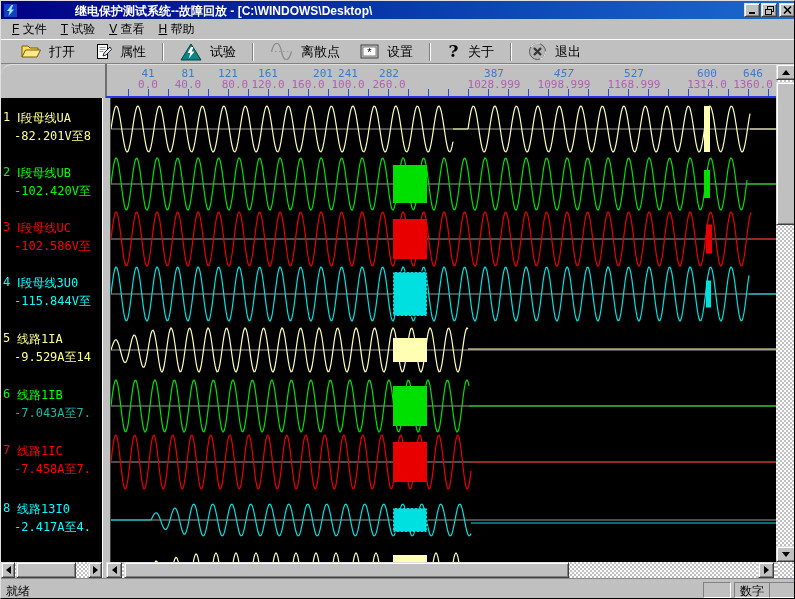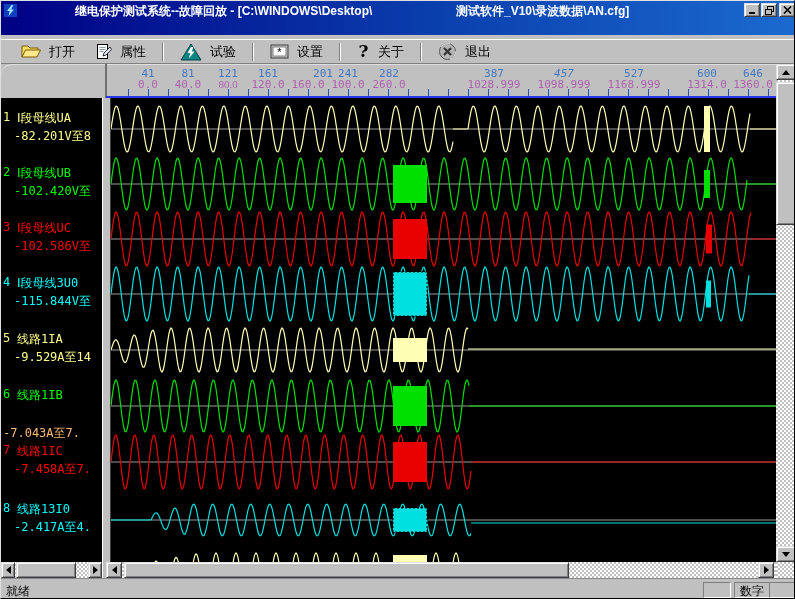--- a/index.html
+++ b/index.html
@@ -79,39 +79,44 @@
 <div id="window">
 
   <div id="titlebar">
     <span id="app-icon">
       <svg width="13" height="13" viewBox="0 0 13 13">
           <rect width="13" height="13" fill="#1040c0"></rect>
           <path d="M7.5 1 L3 7 h2.6 L4.5 12 L10 5.5 H7.2 L9.3 1 Z" fill="#9fdfff"></path>
         </svg>
     </span>
     <span class="title-part" id="title-left">继电保护测试系统--故障回放 - [C:\WINDOWS\Desktop\</span>
-    <span class="title-part" id="title-right">测试软件_V10\录波数据\AN.cfg]</span>
     <span class="win-ctl" style="left:743px">
       <svg width="8" height="9">
           <rect x="1" y="6" width="6" height="2" fill="#000"></rect>
         </svg>
     </span>
     <span class="win-ctl" style="left:760px">
       <svg width="9" height="9">
           <rect x="2.5" y="0.5" width="6" height="5" fill="none" stroke="#000"></rect>
           <rect x="0.5" y="3.5" width="6" height="5" fill="#c0c0c0" stroke="#000"></rect>
         </svg>
     </span>
     <span class="win-ctl" style="left:778px">
       <svg width="9" height="8">
           <path d="M1 0.5 L8 7.5 M8 0.5 L1 7.5" stroke="#000" stroke-width="1.6"></path>
         </svg>
     </span>
   </div>
 
+  <div id="menubar">
+      <span class="menu-item"><u>F</u> 文件</span>
+      <span class="menu-item"><u>T</u> 试验</span>
+      <span class="menu-item"><u>V</u> 查看</span>
+      <span class="menu-item"><u>H</u> 帮助</span>
+    </div>
 
   <div id="toolbar">
       <button class="tb-btn" style="border: none; background: transparent;">
         <span class="tb-icon">
           <svg width="20" height="15" viewBox="0 0 20 15">
             <path d="M1 13 V2 h6 l2 2 h8 v2" fill="#ffdf60" stroke="#7a5a00"></path>
             <path d="M1 13 L4.5 6 h15 l-3.5 7 Z" fill="#ffe98c" stroke="#7a5a00"></path>
           </svg>
         </span>
         <span>打开</span>
@@ -130,20 +135,29 @@
       <button class="tb-btn" style="border: none; background: transparent;">
         <span class="tb-icon">
           <svg width="22" height="18" viewBox="0 0 22 18">
             <path d="M11 1 L21 17 H1 Z" fill="#0b8585" stroke="#024040"></path>
             <path d="M11 4 L7.5 10 h2.8 L8.8 15.5 L14.5 8.6 h-2.8 L13.4 4 Z" fill="#fff"></path>
           </svg>
         </span>
         <span>试验</span>
       </button>
       <span class="tb-sep"></span>
+      <button class="tb-btn" style="border: none; background: transparent;">
+        <span class="tb-icon">
+          <svg width="23" height="17" viewBox="0 0 23 17">
+            <path d="M1.5 8.5 C4.5 -2.5 9 -2.5 11.5 8.5 C14 19.5 18.5 19.5 21.5 8.5" fill="none" stroke="#8a8a8a" stroke-width="1.2"></path>
+            <path d="M1 8.5 h21" stroke="#9a9a9a" stroke-dasharray="1.5 2.5"></path>
+          </svg>
+        </span>
+        <span>离散点</span>
+      </button>
       <button class="tb-btn" style="border: none; background: transparent;">
         <span class="tb-icon">
           <svg width="19" height="15" viewBox="0 0 19 15">
             <rect x="1" y="1" width="17" height="13" fill="#c0c0c0" stroke="#404040"></rect>
             <rect x="3" y="3" width="13" height="9" fill="#fff" stroke="#808080"></rect>
             <text x="9.5" y="11.5" font-size="11" text-anchor="middle" fill="#000">*</text>
           </svg>
         </span>
         <span>设置</span>
       </button>
@@ -201,21 +215,21 @@
       <span class="ruler-tick" style="left: 687px; background: rgb(43, 79, 200);"></span>
       <span class="ruler-tick" style="left: 707px; background: rgb(43, 79, 200);"></span>
       <span class="ruler-tick" style="left: 727px; background: rgb(43, 79, 200);"></span>
       <span class="ruler-tick" style="left: 747px; background: rgb(43, 79, 200);"></span>
       <span class="ruler-tick" style="left: 767px; background: rgb(43, 79, 200);"></span>
       <span class="ruler-num ruler-row1" style="left: 147px; color: rgb(66, 121, 196);">41</span>
       <span class="ruler-num ruler-row2" style="left: 147px; color: rgb(176, 96, 176);">0.0</span>
       <span class="ruler-num ruler-row1" style="left: 187px; color: rgb(66, 121, 196);">81</span>
       <span class="ruler-num ruler-row2" style="left: 187px; color: rgb(176, 96, 176);">40.0</span>
       <span class="ruler-num ruler-row1" style="left: 227px; color: rgb(66, 121, 196);">121</span>
-      <span class="ruler-num ruler-row2" style="left: 227px; color: rgb(176, 96, 176); font-family: Liberation Serif, serif;">80.0</span>
+      <span class="ruler-num ruler-row2" style="left: 234px; color: rgb(176, 96, 176);">80.0</span>
       <span class="ruler-num ruler-row1" style="left: 267px; color: rgb(66, 121, 196);">161</span>
       <span class="ruler-num ruler-row2" style="left: 267px; color: rgb(176, 96, 176);">120.0</span>
       <span class="ruler-num ruler-row1" style="left: 307px; color: rgb(66, 121, 196); margin-left: 15px;">201</span>
       <span class="ruler-num ruler-row2" style="left: 307px; color: rgb(176, 96, 176);">160.0</span>
       <span class="ruler-num ruler-row1" style="left: 347px; color: rgb(66, 121, 196);">241</span>
       <span class="ruler-num ruler-row2" style="left: 347px; color: rgb(176, 96, 176);">100.0</span>
       <span class="ruler-num ruler-row1" style="left: 388px; color: rgb(66, 121, 196);">282</span>
       <span class="ruler-num ruler-row2" style="left: 388px; color: rgb(176, 96, 176);">260.0</span>
       <span class="ruler-num ruler-row1" style="left: 493px; color: rgb(66, 121, 196);">387</span>
       <span class="ruler-num ruler-row2" style="left: 493px; color: rgb(176, 96, 176);">1028.999</span>
@@ -254,21 +268,21 @@
       <div class="ch-line" style="top: 195px; left: 13px; color: rgb(0, 255, 255);">-115.844V至</div>
       <div class="ch-line" style="top: 233px; left: 0px; color: rgb(255, 255, 140); width: 140px; height: 14px;">
         <span style="position: absolute; left: 2px;">5</span>
         <span style="position: absolute; left: 16px;">线路1IA</span>
       </div>
       <div class="ch-line" style="top: 251px; left: 13px; color: rgb(255, 255, 140);">-9.529A至14</div>
       <div class="ch-line" style="top: 289px; left: 0px; color: rgb(0, 255, 0); width: 140px; height: 14px;">
         <span style="position: absolute; left: 2px;">6</span>
         <span style="position: absolute; left: 16px;">线路1IB</span>
       </div>
-      <div class="ch-line" style="top: 307px; left: 2px; color: #fdba74; margin-top: 20px;">-7.043A至7.</div>
+      <div class="ch-line" style="top: 307px; left: 13px; color: #14b8a6;">-7.043A至7.</div>
       <div class="ch-line" style="top: 345px; left: 0px; color: rgb(255, 0, 0); width: 140px; height: 14px;">
         <span style="position: absolute; left: 2px;">7</span>
         <span style="position: absolute; left: 16px;">线路1IC</span>
       </div>
       <div class="ch-line" style="top: 363px; left: 13px; color: rgb(255, 0, 0);">-7.458A至7.</div>
       <div class="ch-line" style="top: 403px; left: 0px; color: rgb(0, 255, 255); width: 140px; height: 14px;">
         <span style="position: absolute; left: 2px;">8</span>
         <span style="position: absolute; left: 16px;">线路13I0</span>
       </div>
       <div class="ch-line" style="top: 421px; left: 13px; color: rgb(0, 255, 255);">-2.417A至4.</div>

